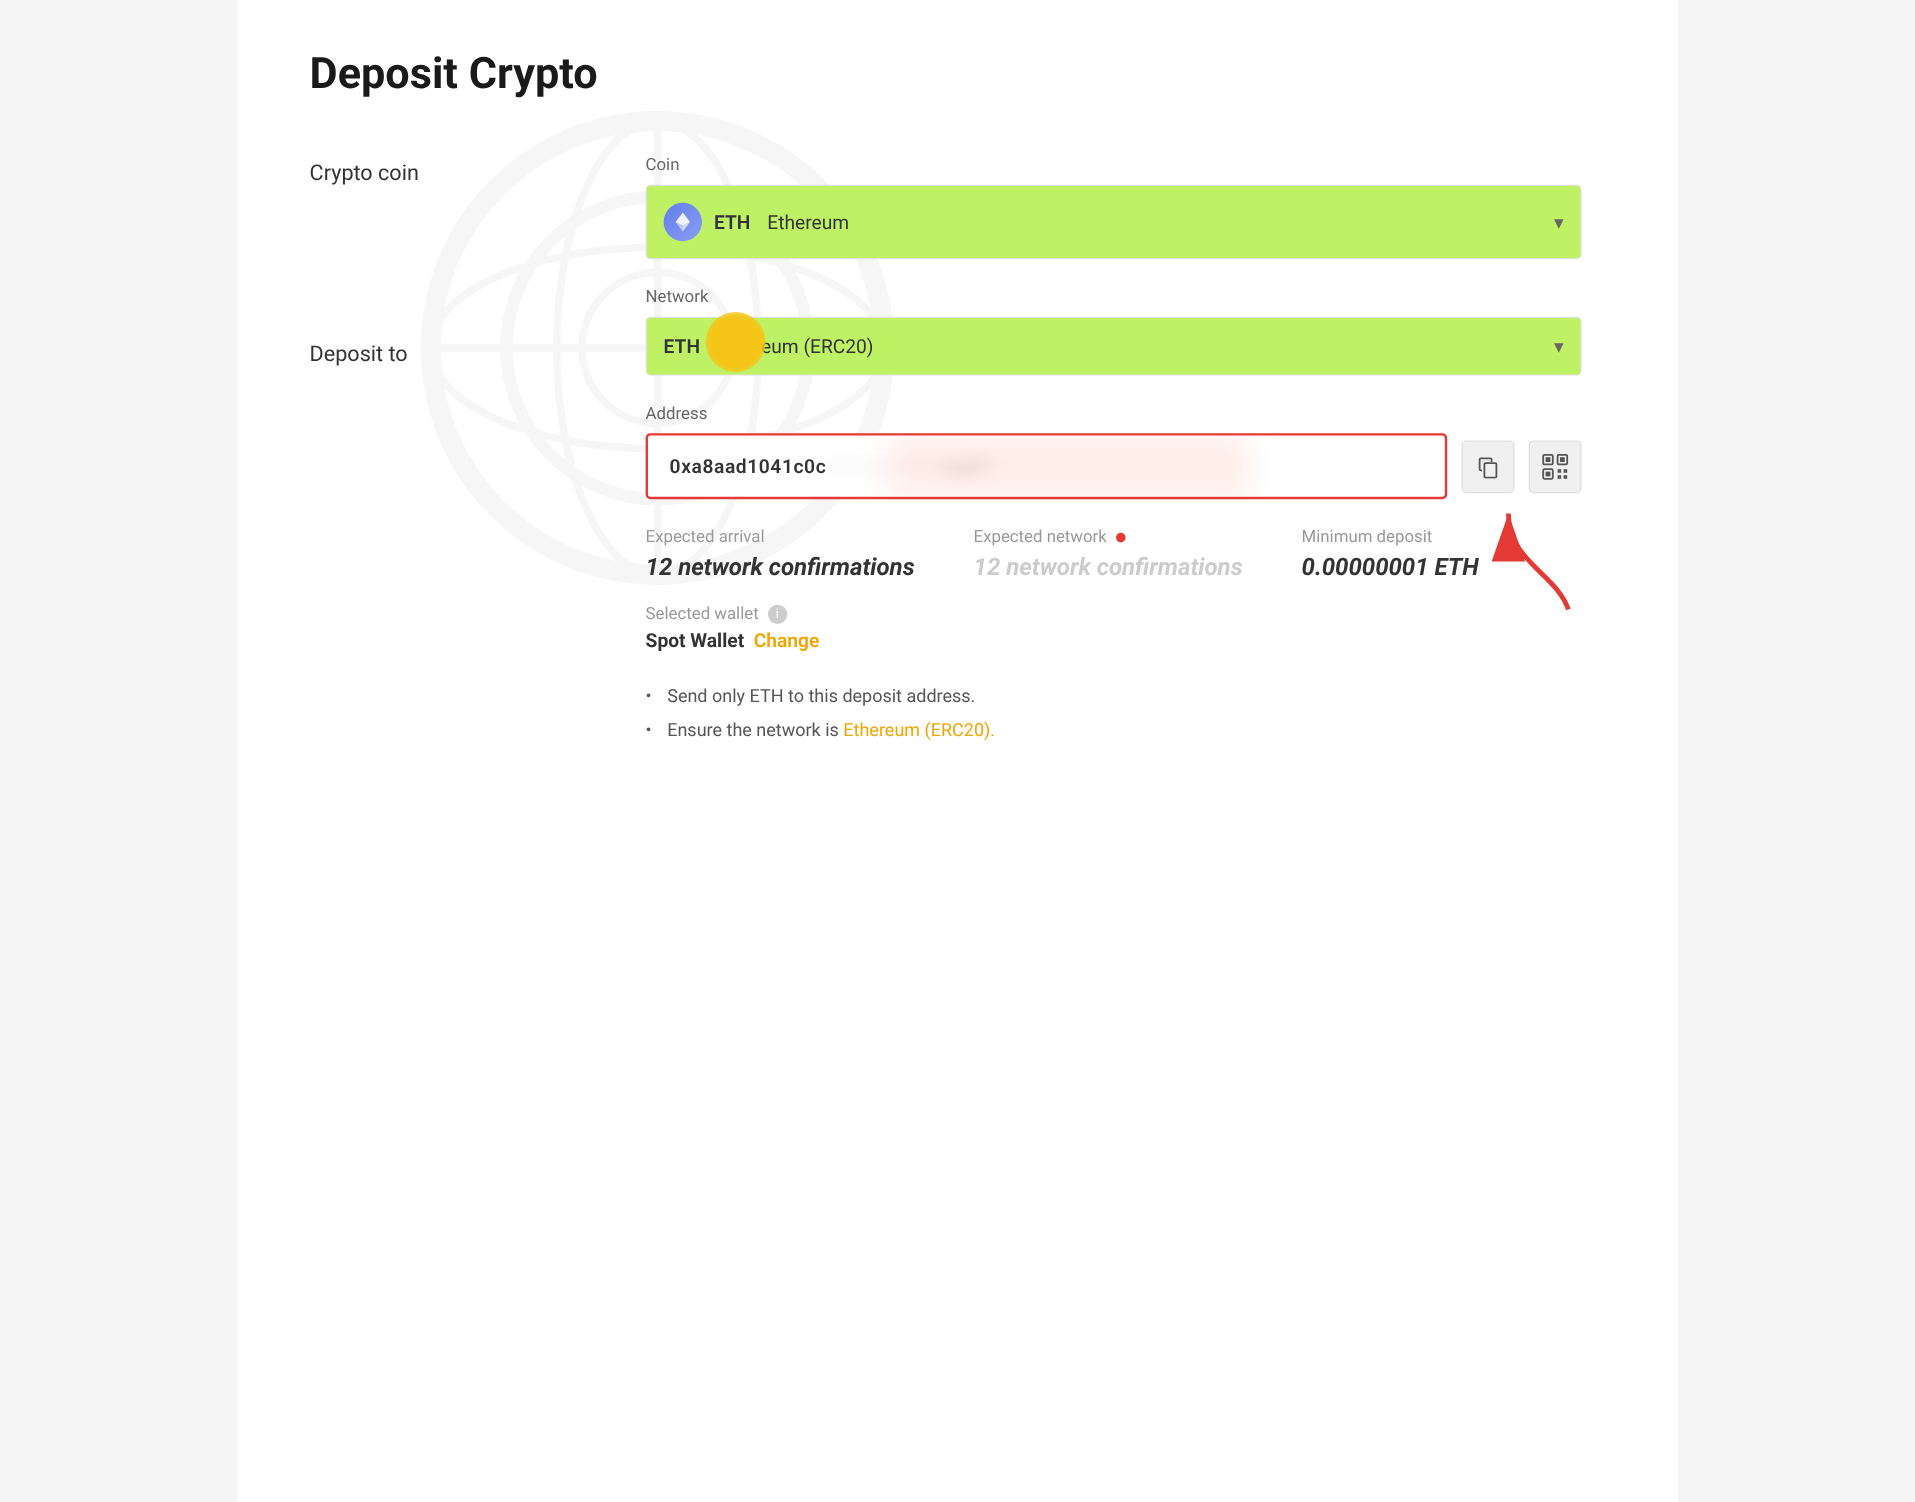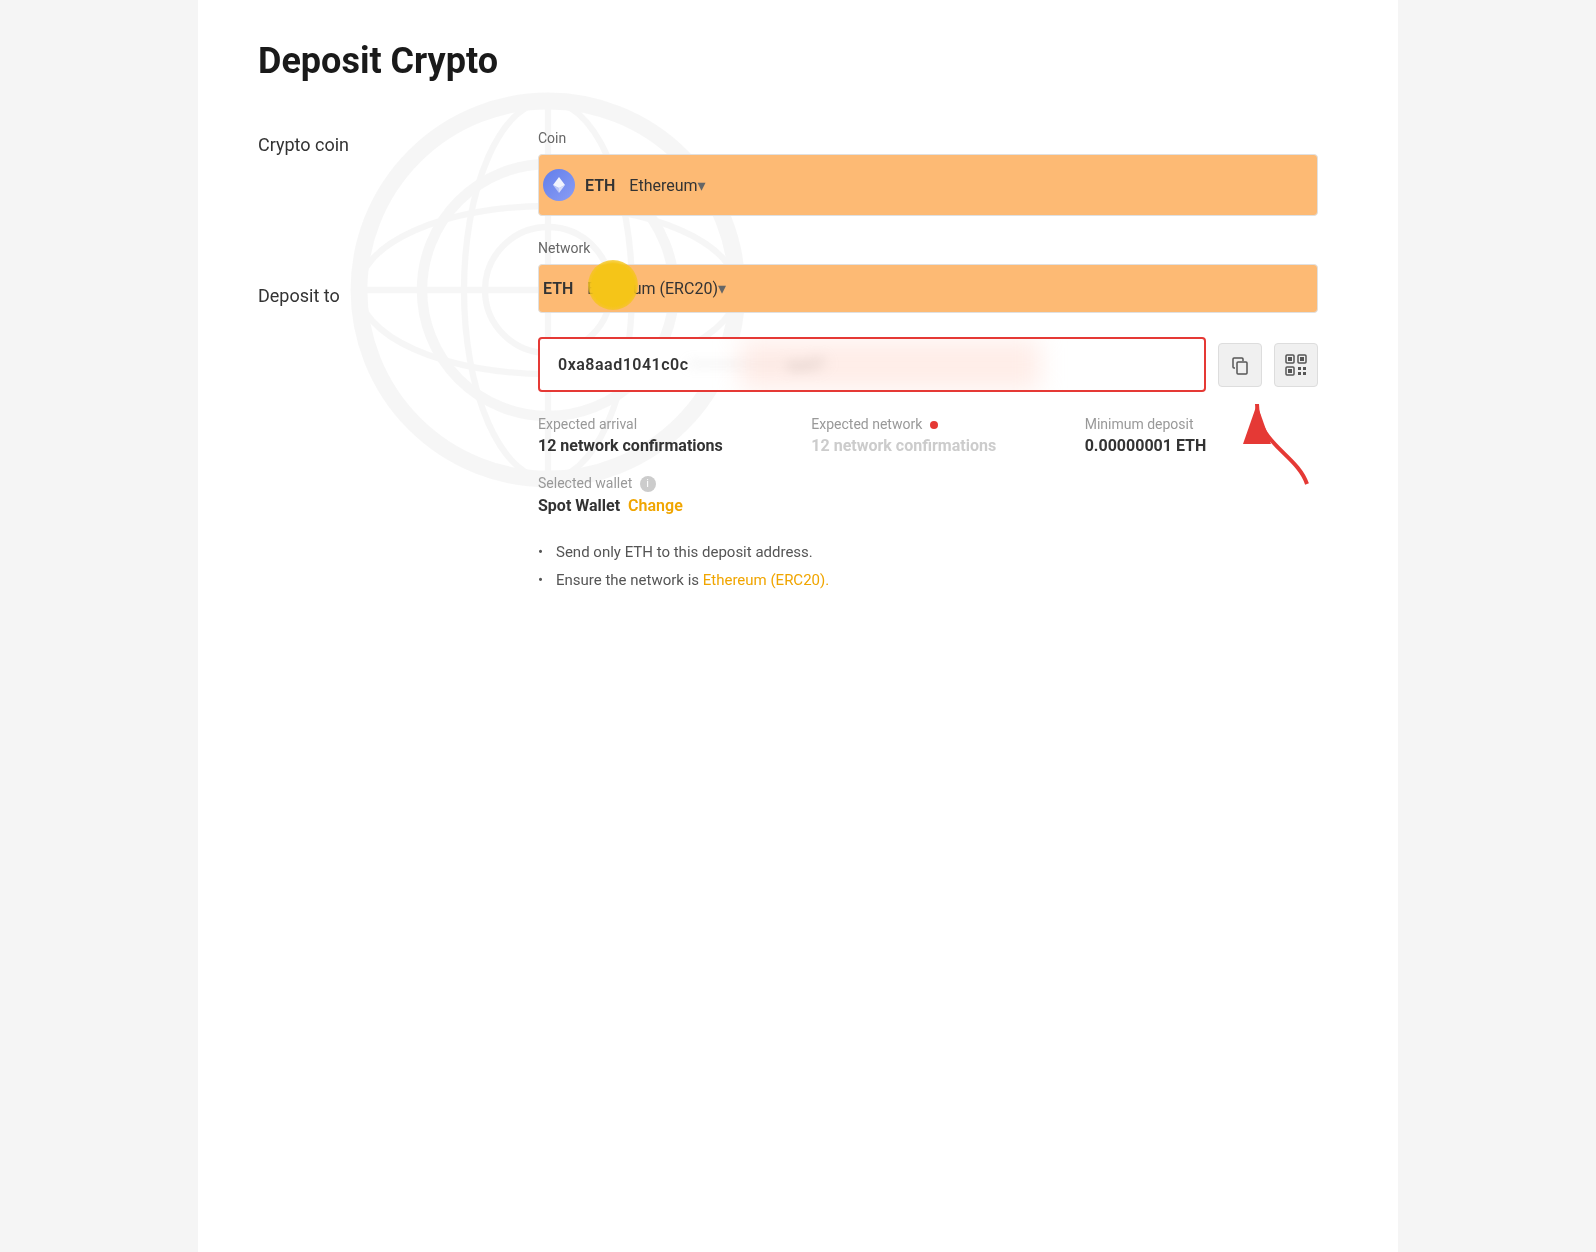--- a/index.html
+++ b/index.html
@@ -74,25 +74,26 @@
       margin-bottom: 8px;
       font-weight: 400;
     }
     .select-wrapper {
       position: relative;
     }
     .select-box {
       width: 100%;
       border: 1px solid #e0e0e0;
       border-radius: 4px;
-      padding: 14px 4px;
-      background: #fdba74;
-      cursor: pointer;
-      display: flex;
-      align-items: center;
+      padding: 14px 14px;
+      background: #bef264;
+      cursor: pointer;
+      display: flex;
+      align-items: center;
+      justify-content: space-between;
       font-size: 16px;
       color: #333;
     }
     .select-box-left {
       display: flex;
       align-items: center;
       gap: 10px;
     }
     .eth-icon {
       width: 32px;
@@ -213,23 +214,24 @@
       gap: 20px 40px;
       margin-top: 24px;
       margin-bottom: 28px;
     }
     .info-item-label {
       font-size: 14px;
       color: #999;
       margin-bottom: 4px;
     }
     .info-item-value {
-      font-size: 16px;
+      font-size: 20px;
       font-weight: 700;
       color: #333;
+      font-style: italic;
     }
     .info-item-value.muted {
       color: #ccc;
       font-weight: 700;
     }
     .red-dot {
       display: inline-block;
       width: 8px;
       height: 8px;
       background: #e53935;
@@ -350,20 +352,21 @@
             <div class="select-box-left">
               <span class="coin-ticker">ETH</span>
               <span class="coin-name">Ethereum (ERC20)</span>
             </div>
             <span class="chevron-icon">▾</span>
           </div>
         </div>
       </div>
 
       <div class="address-section">
+        <div class="field-label">Address</div>
         <div class="address-row">
           <div class="address-box">
             <span>0xa8aad1041c0c</span><span class="address-blurred">···················aad7·</span>
             <div class="address-blur-overlay"></div>
           </div>
           <div class="copy-btn">
             <svg width="20" height="20" viewBox="0 0 20 20" fill="none" xmlns="http://www.w3.org/2000/svg">
               <rect x="7" y="7" width="10" height="12" rx="1" stroke="#555" stroke-width="1.5" fill="none"></rect>
               <path d="M5 13H4a1 1 0 01-1-1V4a1 1 0 011-1h8a1 1 0 011 1v2" stroke="#555" stroke-width="1.5" fill="none"></path>
             </svg>

